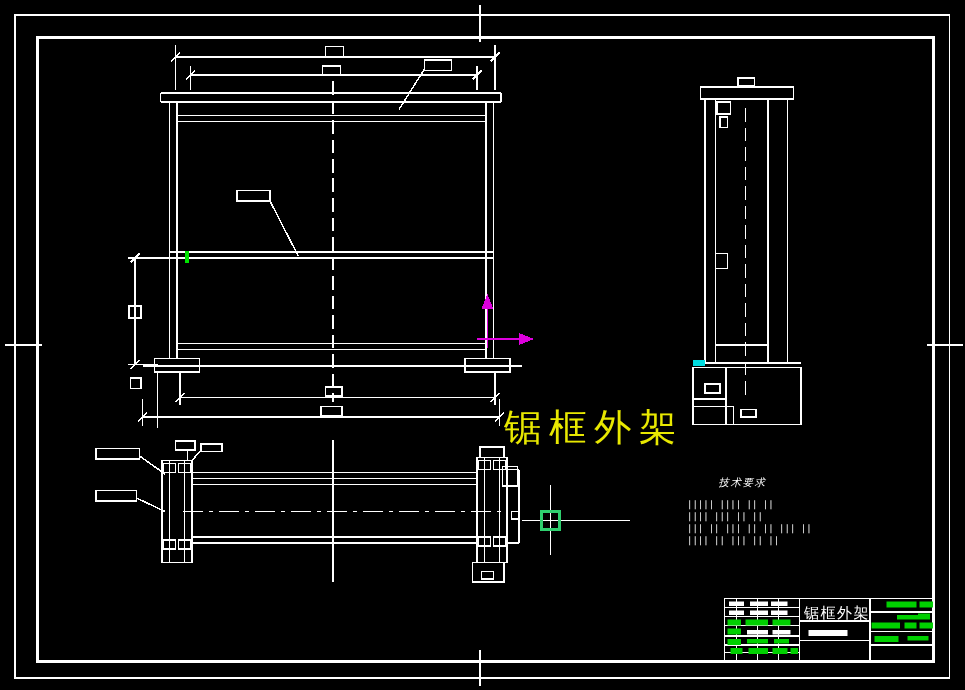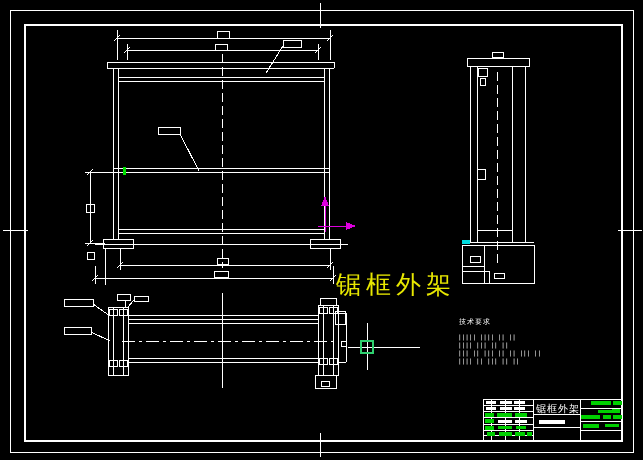--- a/index.html
+++ b/index.html
@@ -10,21 +10,21 @@
   #linework .thick{stroke-width:2;}
   #linework .dash-center{stroke-dasharray:9 4;}
   #linework .dash-long{stroke-dasharray:13 4 3 4;}
   #linework .magenta{stroke:#dd00dd;}
   #linework .magenta-fill{fill:#dd00dd;stroke:none;}
   #linework .green-stroke{stroke:#2fd06f;stroke-width:2;}
   #linework .green-fill{fill:#00e400;stroke:none;}
   #linework .cyan-fill{fill:#00dce0;stroke:none;}
   .overlay{position:absolute;white-space:nowrap;text-align:center;}
   #big-label{left:336px;top:268px;font-size:25px;letter-spacing:5px;font-weight:500;}
-  #tech-title{left:459px;top:317px;font-size:7px;color:#fff;letter-spacing:1px;}
+  #tech-title{left:479px;top:317px;font-size:7px;color:#fff;letter-spacing:1px;font-style:italic;}
   .tech-line{position:absolute;left:458px;color:#fff;font-family:"DejaVu Sans Mono",monospace;
              font-size:6px;line-height:6px;letter-spacing:0;}
   #tb-title{left:536px;top:402px;width:42px;font-size:10px;color:#fff;letter-spacing:1px;}
   .bar{position:absolute;}
 </style>
 </head>
 <body>
 
 <div id="screen">
 

